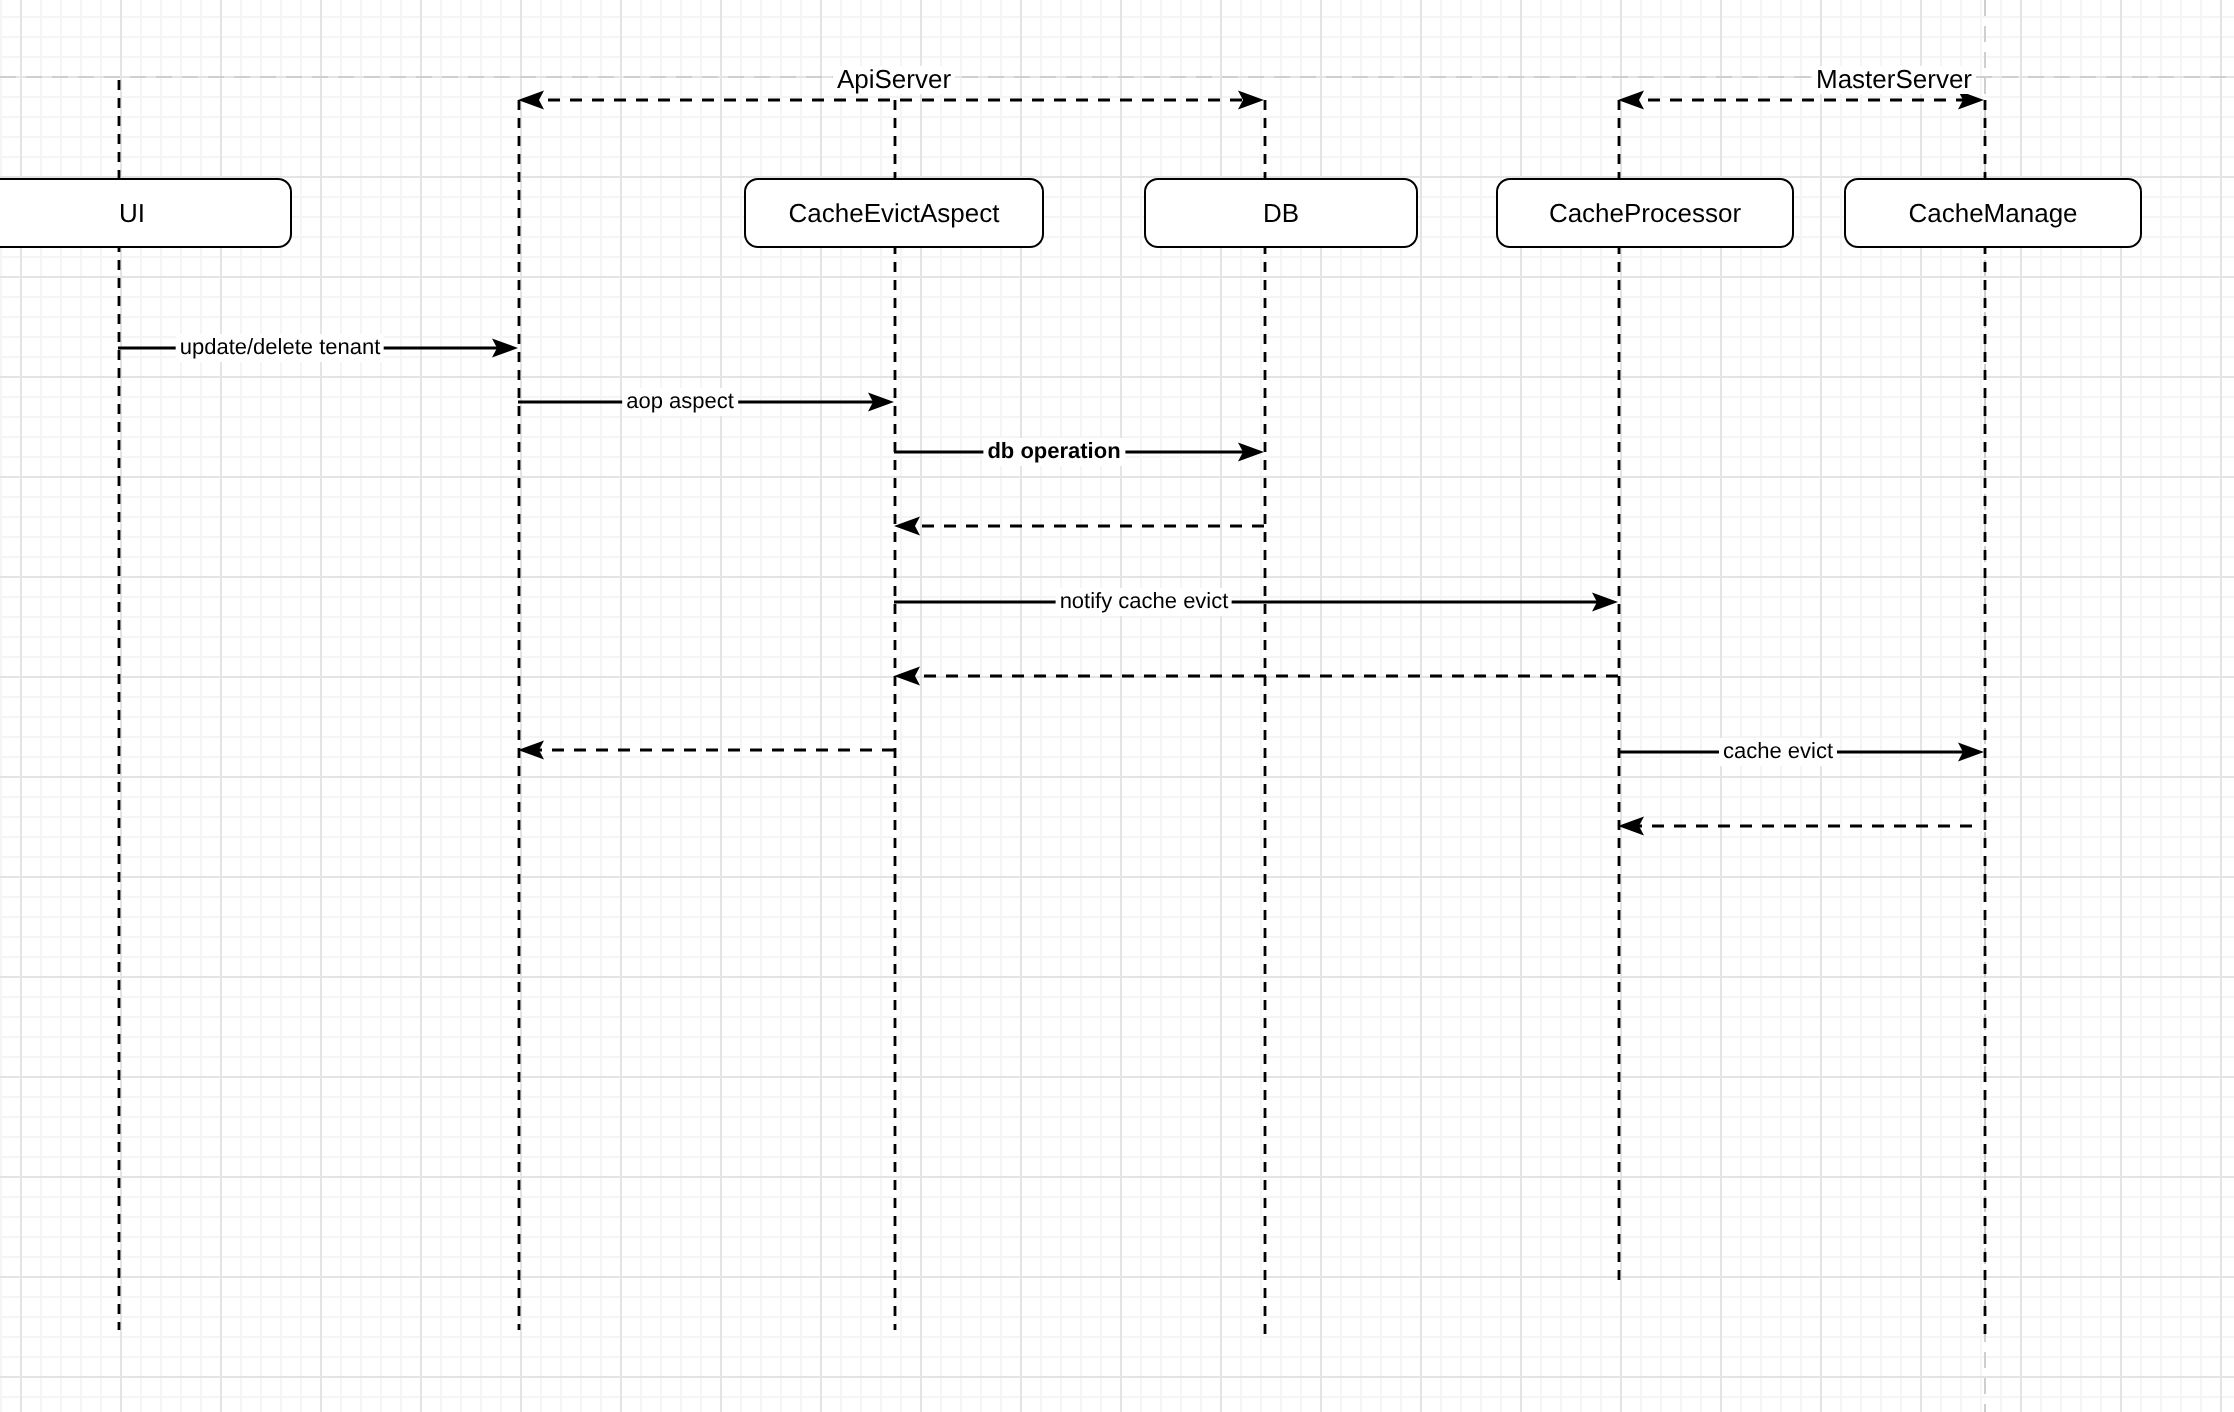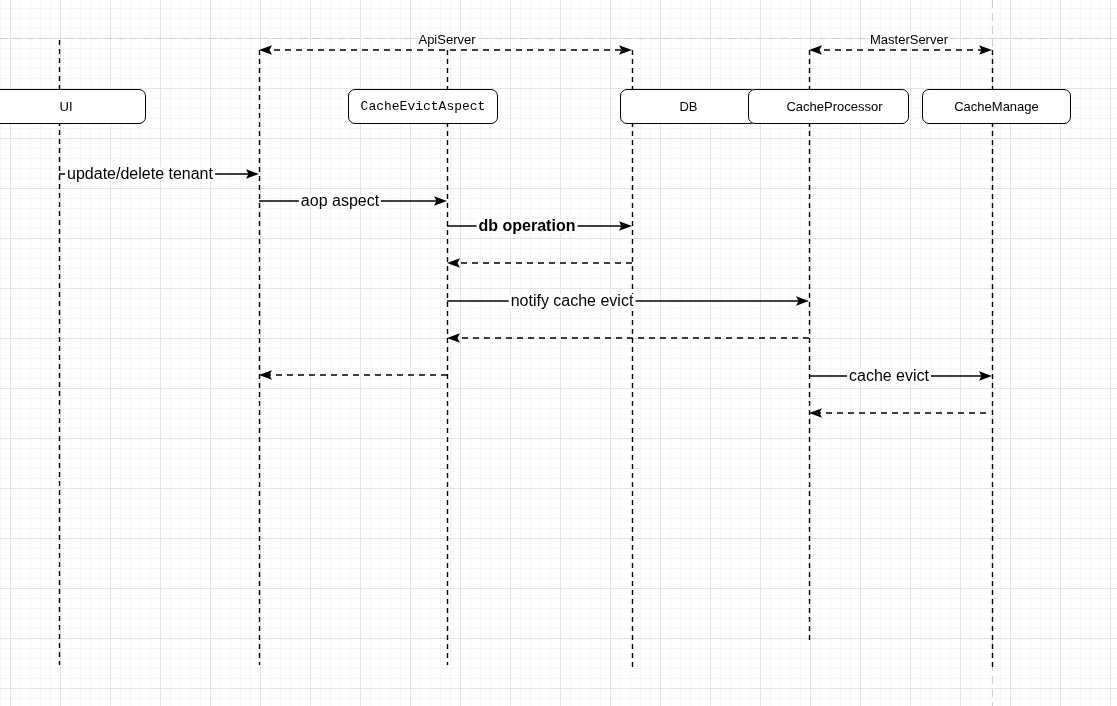--- a/index.html
+++ b/index.html
@@ -18,21 +18,21 @@
   svg.layer{position:absolute; left:0; top:0; z-index:1;}
   .participant{
     position:absolute; z-index:2; height:33px;
     background:#ffffff; border:1.5px solid #000000; border-radius:7px;
     display:flex; align-items:center; justify-content:center;
     font-size:13px; color:#000000;
   }
   .msg-label, .group-label{
     position:absolute; z-index:3; transform:translate(-50%,-50%);
     background:#ffffff; padding:0 2px; white-space:nowrap;
-    font-size:16px; color:#000000; line-height:14px;
+    font-size:11px; color:#000000; line-height:14px;
   }
   .group-label{font-size:13px;}
 </style>
 </head>
 <body>
 
 <div class="canvas">
 
   <svg class="layer" width="1117" height="706" viewBox="0 0 1117 706">
 
@@ -103,35 +103,35 @@
 
     <g>
       <line x1="986" y1="413" x2="815" y2="413" stroke="#000000" stroke-width="1.4" stroke-dasharray="6 5"></line>
       <path d="M809,413 L822,408.2 L819.5,413 L822,417.8 Z" fill="#000000"></path>
     </g>
   </svg>
 
   <div class="participant" style="left:-14px; top:89px; width:158px;">
     <span>UI</span>
   </div>
-  <div class="participant" style="left:348px; top:89px; width:148px;font-family:Liberation Mono, monospace;">
+  <div class="participant" style="left:372px; top:89px; width:148px;">
     <span>CacheEvictAspect</span>
   </div>
-  <div class="participant" style="left:572px; top:89px; width:135px;margin-left:48px;">
+  <div class="participant" style="left:572px; top:89px; width:135px;">
     <span>DB</span>
   </div>
-  <div class="participant" style="left:748px; top:89px; width:147px;padding-left:12px;">
+  <div class="participant" style="left:748px; top:89px; width:147px;">
     <span>CacheProcessor</span>
   </div>
   <div class="participant" style="left:922px; top:89px; width:147px;">
     <span>CacheManage</span>
   </div>
 
   <span class="group-label" style="left:447px; top:40px;">ApiServer</span>
-  <span class="group-label" style="left:909px; top:40px;">MasterServer</span>
+  <span class="group-label" style="left:947px; top:40px;">MasterServer</span>
 
   <span class="msg-label" style="left:140px; top:174px;">update/delete tenant</span>
   <span class="msg-label" style="left:340px; top:201px;text-align:center;">aop aspect</span>
   <span class="msg-label" style="left:527px; top:226px;font-weight:bold;">db operation</span>
   <span class="msg-label" style="left:572px; top:301px;">notify cache evict</span>
   <span class="msg-label" style="left:889px; top:376px;">cache evict</span>
 
 </div>
 
 </body></html>

